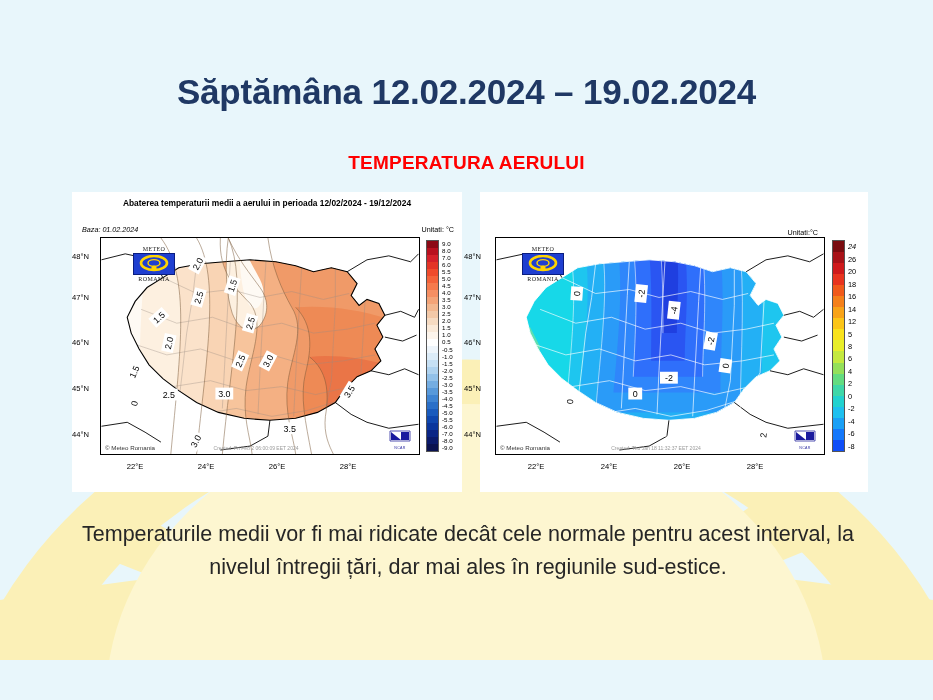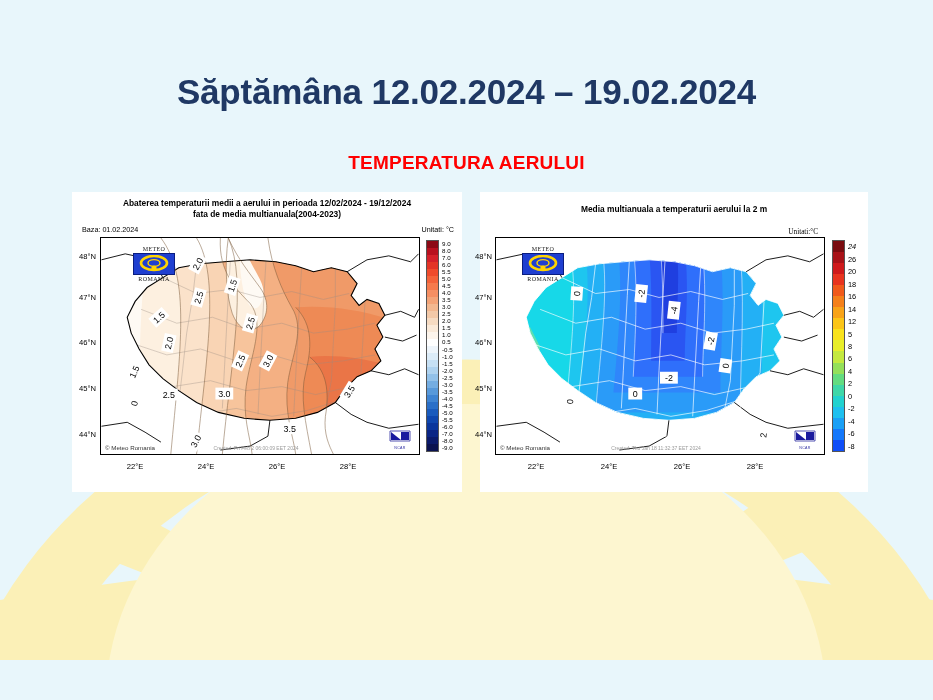--- a/index.html
+++ b/index.html
@@ -61,44 +61,44 @@
     position: absolute; top: 6px; left: 0; width: 100%;
     text-align: center;
     font-size: 8.4px; font-weight: 700; color: #000;
     line-height: 1.28;
     font-family: "Liberation Sans", sans-serif;
   }
   .fig-subline { display: block; }
 
   .fig-baza {
     position: absolute; top: 33px; left: 10px;
-    font-size: 7.2px; color: #000;
+    font-size: 7.2px; color: #000; font-style: italic;
   }
   .fig-units {
     position: absolute; top: 33px; right: 8px;
     font-size: 7.2px; color: #000;
   }
-  #figure-right .fig-units { top: 36px; right: 50px; font-family: Liberation Serif, serif; }
+  #figure-right .fig-units { top: 36px; right: 50px; }
 
   
   .map-frame {
     position: absolute;
     left: 28px; top: 45px;
     width: 320px; height: 218px;
     border: 1px solid #000;
     background: #fff;
     overflow: hidden;
   }
   #figure-right .map-frame { left: 15px; width: 330px; }
 
   .map-svg { display: block; width: 100%; height: 100%; }
 
   
   .axis-y, .axis-x { position: absolute; color: #000; font-size: 7.6px; }
-  .axis-y { text-align: right; }
+  .axis-y { text-align: left; }
   .axis-x { text-align: center; }
 
   
   .cbar { position: absolute; }
   .cbar-strip {
     position: absolute; top: 0; left: 0;
     width: 13px; height: 100%;
     border: 1px solid #555;
   }
   .cbar-strip div { width: 100%; }
@@ -173,21 +173,20 @@
 
 <div id="slide">
 
   <div class="slide-title">Săptămâna 12.02.2024 – 19.02.2024</div>
   <div class="slide-subtitle">TEMPERATURA AERULUI</div>
 
   <div class="figure" id="figure-left">
 
     <div class="fig-title">
       <span class="fig-subline">Abaterea temperaturii medii a aerului in perioada 12/02/2024 - 19/12/2024</span>
-      <span class="fig-subline">fata de media multianuala(2004-2023)</span>
     </div>
     <div class="fig-baza">Baza: 01.02.2024</div>
     <div class="fig-units">Unitati: °C</div>
 
     <div class="axis-y" style="left:0px;top:60px;width:24px;">48°N</div>
     <div class="axis-y" style="left:0px;top:101px;width:24px;">47°N</div>
     <div class="axis-y" style="left:0px;top:146px;width:24px;">46°N</div>
     <div class="axis-y" style="left:0px;top:192px;width:24px;">45°N</div>
     <div class="axis-y" style="left:0px;top:238px;width:24px;">44°N</div>
 
@@ -426,21 +425,20 @@
           <span style="top: 191.333px;">-7.0</span>
           <span style="top: 198.4px;">-8.0</span>
           <span style="top: 205.467px;">-9.0</span>
         </div>
     </div>
   </div>
 
   <div class="figure" id="figure-right">
 
     <div class="fig-title" style="top:12px;">
-      <span class="fig-subline">Media multianuala a temperaturii aerului la 2 m</span>
     </div>
     <div class="fig-units">Unitati:°C</div>
 
     <div class="axis-y" style="left:-16px;top:60px;width:28px;">48°N</div>
     <div class="axis-y" style="left:-16px;top:101px;width:28px;">47°N</div>
     <div class="axis-y" style="left:-16px;top:146px;width:28px;">46°N</div>
     <div class="axis-y" style="left:-16px;top:192px;width:28px;">45°N</div>
     <div class="axis-y" style="left:-16px;top:238px;width:28px;">44°N</div>
 
     <div class="axis-x" style="left:41px;top:270px;width:30px;">22°E</div>
@@ -620,13 +618,14 @@
           <span style="top: 140.412px;">2</span>
           <span style="top: 152.882px;">0</span>
           <span style="top: 165.353px;">-2</span>
           <span style="top: 177.824px;">-4</span>
           <span style="top: 190.294px;">-6</span>
           <span style="top: 202.765px;">-8</span>
         </div>
     </div>
   </div>
 
+  <div class="caption">Temperaturile medii vor fi mai ridicate decât cele normale pentru acest interval, la nivelul întregii țări, dar mai ales în regiunile sud-estice.</div>
 </div>
 
 </body></html>

